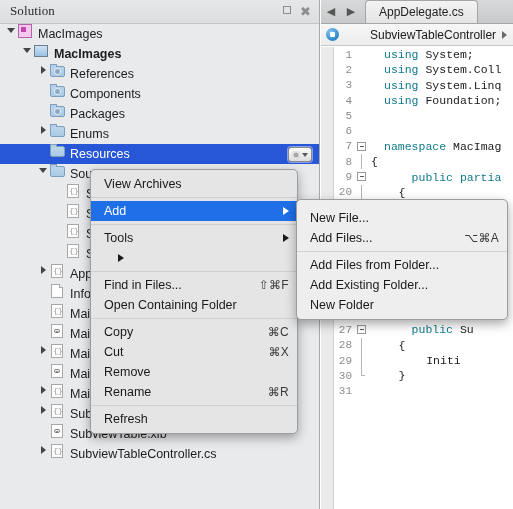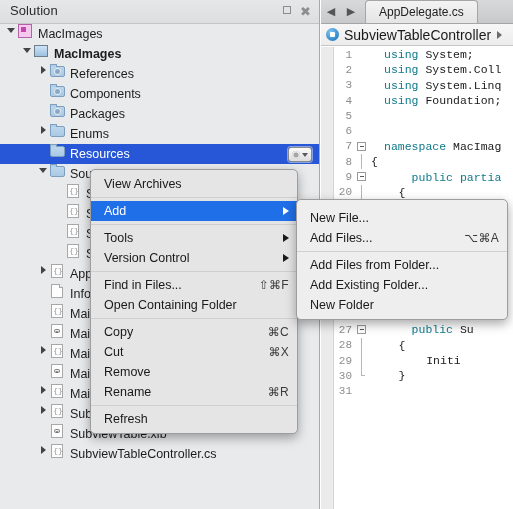--- a/index.html
+++ b/index.html
@@ -28,20 +28,21 @@
     position: relative;
     height: 24px;
     background: linear-gradient(to bottom, #e6e7e9 0%, #dcdee0 100%);
     border-bottom: 1px solid #c3c4c6;
     box-sizing: border-box;
   }
   #solution-title {
     position: absolute; left: 10px; top: 3px;
     font-size: 13px; color: #2b2b2b;
     letter-spacing: 0.1px;
+    font-family: Liberation Serif, serif;
   }
   .hdr-btn {
     position: absolute; top: 5px;
     width: 13px; height: 13px;
     color: #8b8d8f;
     font-size: 12px; line-height: 13px; text-align: center;
     cursor: default;
   }
   #hdr-minimize { right: 26px; }
   #hdr-close { right: 7px; font-size: 13px; }
@@ -286,21 +287,21 @@
     margin-right: 5px;
     position: relative;
     flex: 0 0 13px;
   }
   #bc-icon::after {
     content: "";
     position: absolute; left: 4px; top: 4px;
     width: 5px; height: 5px;
     background: #fff; border-radius: 1px;
   }
-  #bc-label { font-size: 14px; color: #1a1a1a; }
+  #bc-label { font-size: 12px; color: #1a1a1a; margin-left: 26px; }
   #bc-sep {
     margin: 0 6px;
     width: 0; height: 0;
     border-left: 5px solid #6a6a6a;
     border-top: 4px solid transparent;
     border-bottom: 4px solid transparent;
   }
   #bc-label2 { font-size: 12px; color: #1a1a1a; }
 
   #code-area {
@@ -649,21 +650,20 @@
       <div class="mi highlight">
         <span class="mlabel">Add</span>
         <span class="marrow"></span>
       </div>
       <div class="msep"></div>
       <div class="mi">
         <span class="mlabel">Tools</span>
         <span class="marrow"></span>
       </div>
       <div class="mi">
-        <span class="mlabel">Version Control</span>
         <span class="marrow"></span>
       </div>
       <div class="msep"></div>
       <div class="mi">
         <span class="mlabel">Find in Files...</span>
         <span class="mshort">⇧⌘F</span>
       </div>
       <div class="mi">
         <span class="mlabel">Open Containing Folder</span>
       </div>

